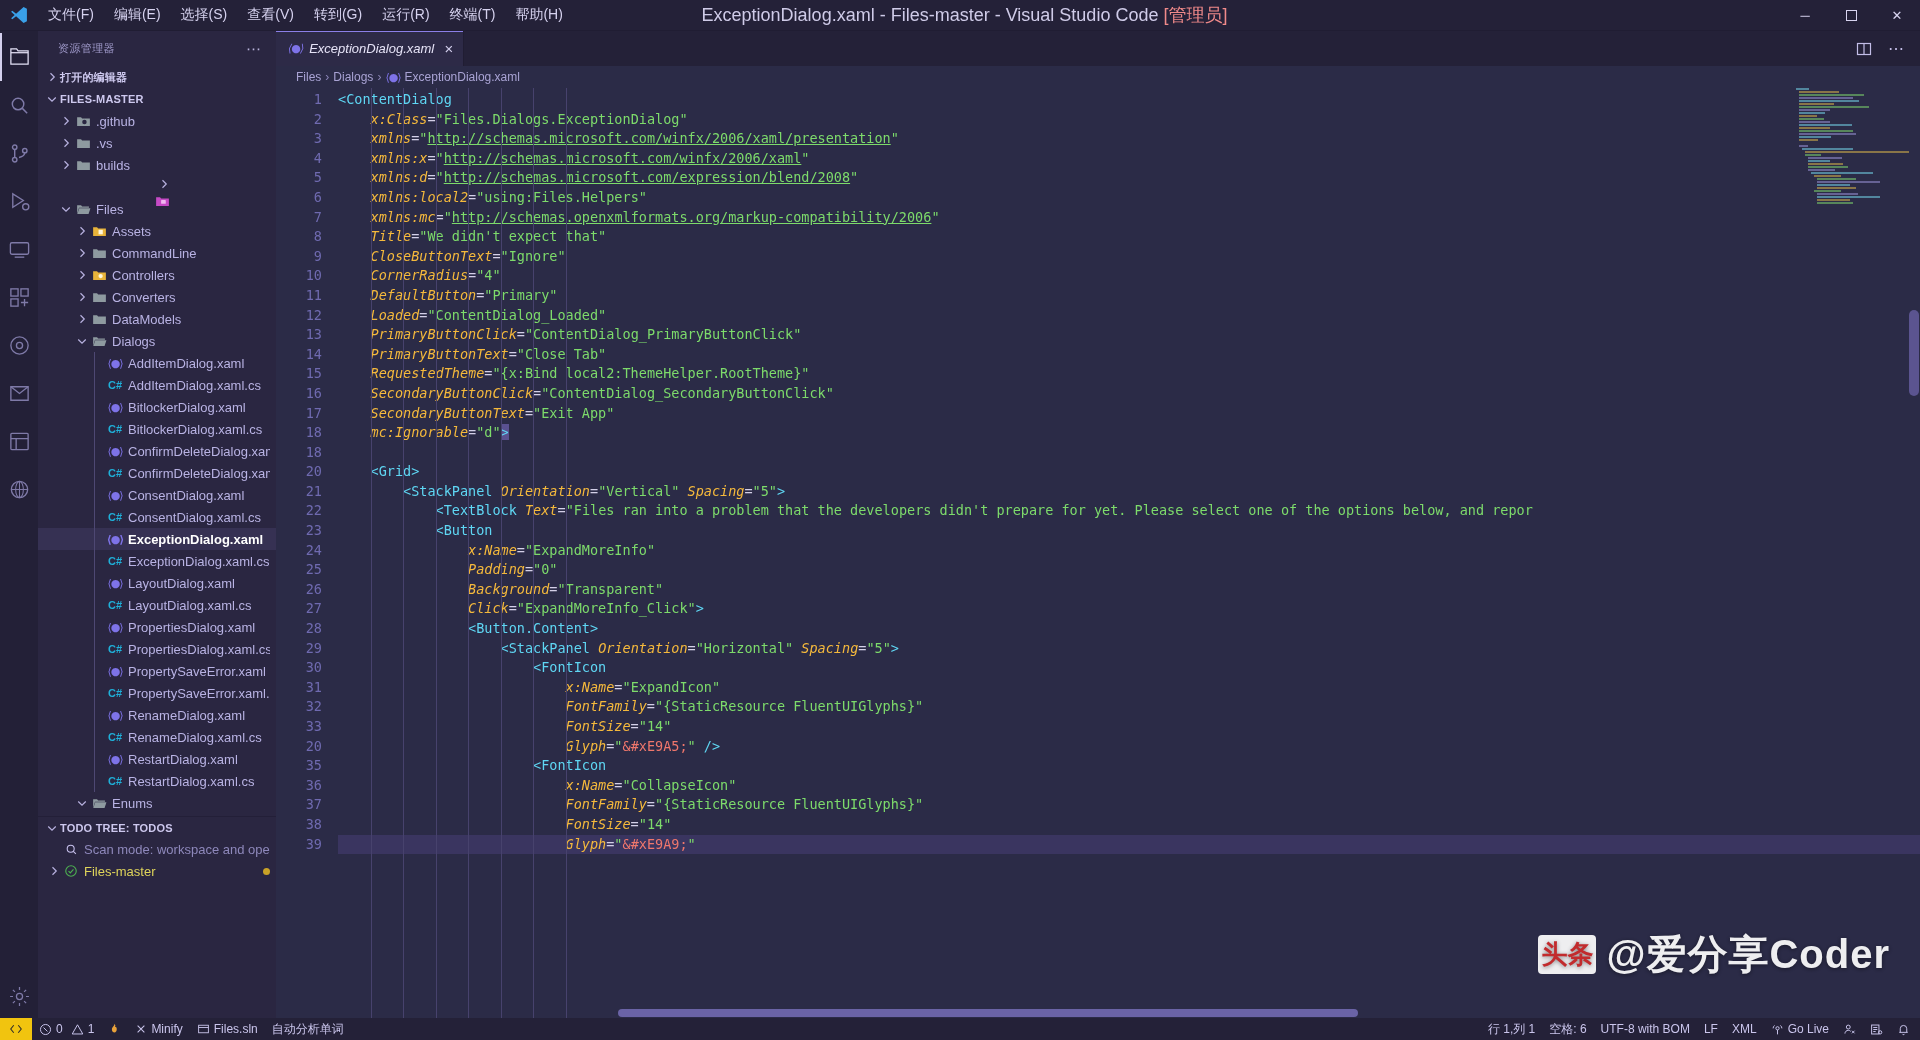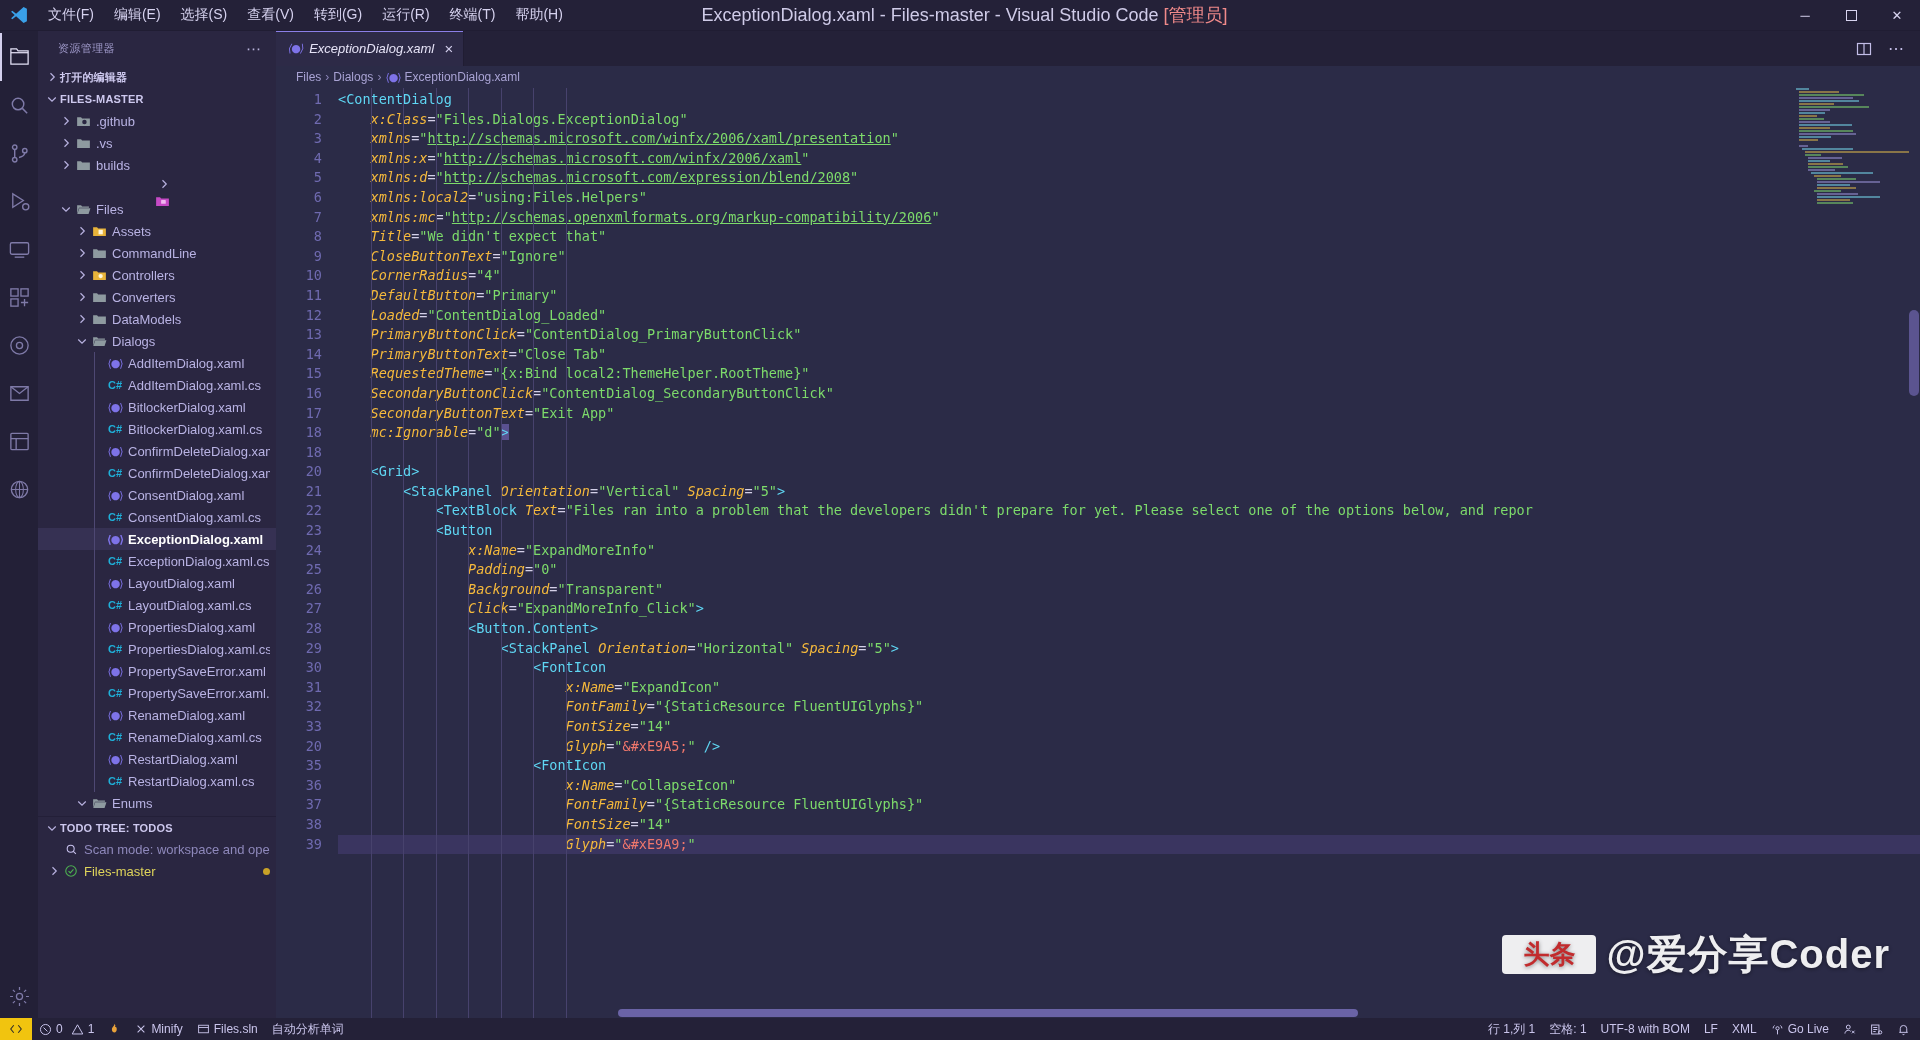--- a/index.html
+++ b/index.html
@@ -151,21 +151,21 @@
     position: absolute; left: 0; right: 14px; bottom: 0; height: 10px;
   }
   .editor-scroll-h .thumb { position:absolute; left:342px; width:740px; height:8px; background:#6a63a6; border-radius:4px; top:1px;}
 
   .watermark {
     position: absolute; right: 30px; bottom: 36px; font-size: 40px; font-weight: bold;
     color: #ffffff; opacity: .92; display: flex; align-items: center; gap: 10px; letter-spacing: 1px;
     text-shadow: 0 1px 4px rgba(0,0,0,.45); pointer-events: none;
   }
   .wm-logo {
-    background: #fff; color: #cf2b2b; font-size: 26px; font-weight: bold; padding: 2px 21px;
+    background: #fff; color: #cf2b2b; font-size: 26px; font-weight: bold; padding: 2px 3px;
     border-radius: 4px; letter-spacing: 0;
   }
 
   
   .statusbar {
     height: 22px; flex: 0 0 22px; background: #242138; display: flex; align-items: center;
     font-size: 12px; color: #cac5ec;
   }
   .sb-remote { background: #f1c40f; color: #2b2b2b; height:22px; display:flex; align-items:center;
                padding: 0 9px; font-size: 12px; }
@@ -784,21 +784,21 @@
         </svg>
       </span>
       <span>Files.sln</span>
     </div>
     <div class="sb-item">
       <span>自动分析单词</span>
     </div>
 
     <div class="sb-right">
       <div class="sb-item">行 1,列 1</div>
-      <div class="sb-item">空格: 1</div>
+      <div class="sb-item">空格: 6</div>
       <div class="sb-item">UTF-8 with BOM</div>
       <div class="sb-item">LF</div>
       <div class="sb-item">XML</div>
       <div class="sb-item">
         <span class="sb-icon">
           <svg width="13" height="13" viewBox="0 0 16 16" fill="none" stroke="currentColor" stroke-width="1.2">
             <circle cx="8" cy="6.5" r="2"></circle>
               <path d="M4.4 3C3.2 4 2.6 5.2 2.6 6.6M11.6 3c1.2 1 1.8 2.2 1.8 3.6M8 8.5V14"></path>
           </svg>
         </span>

